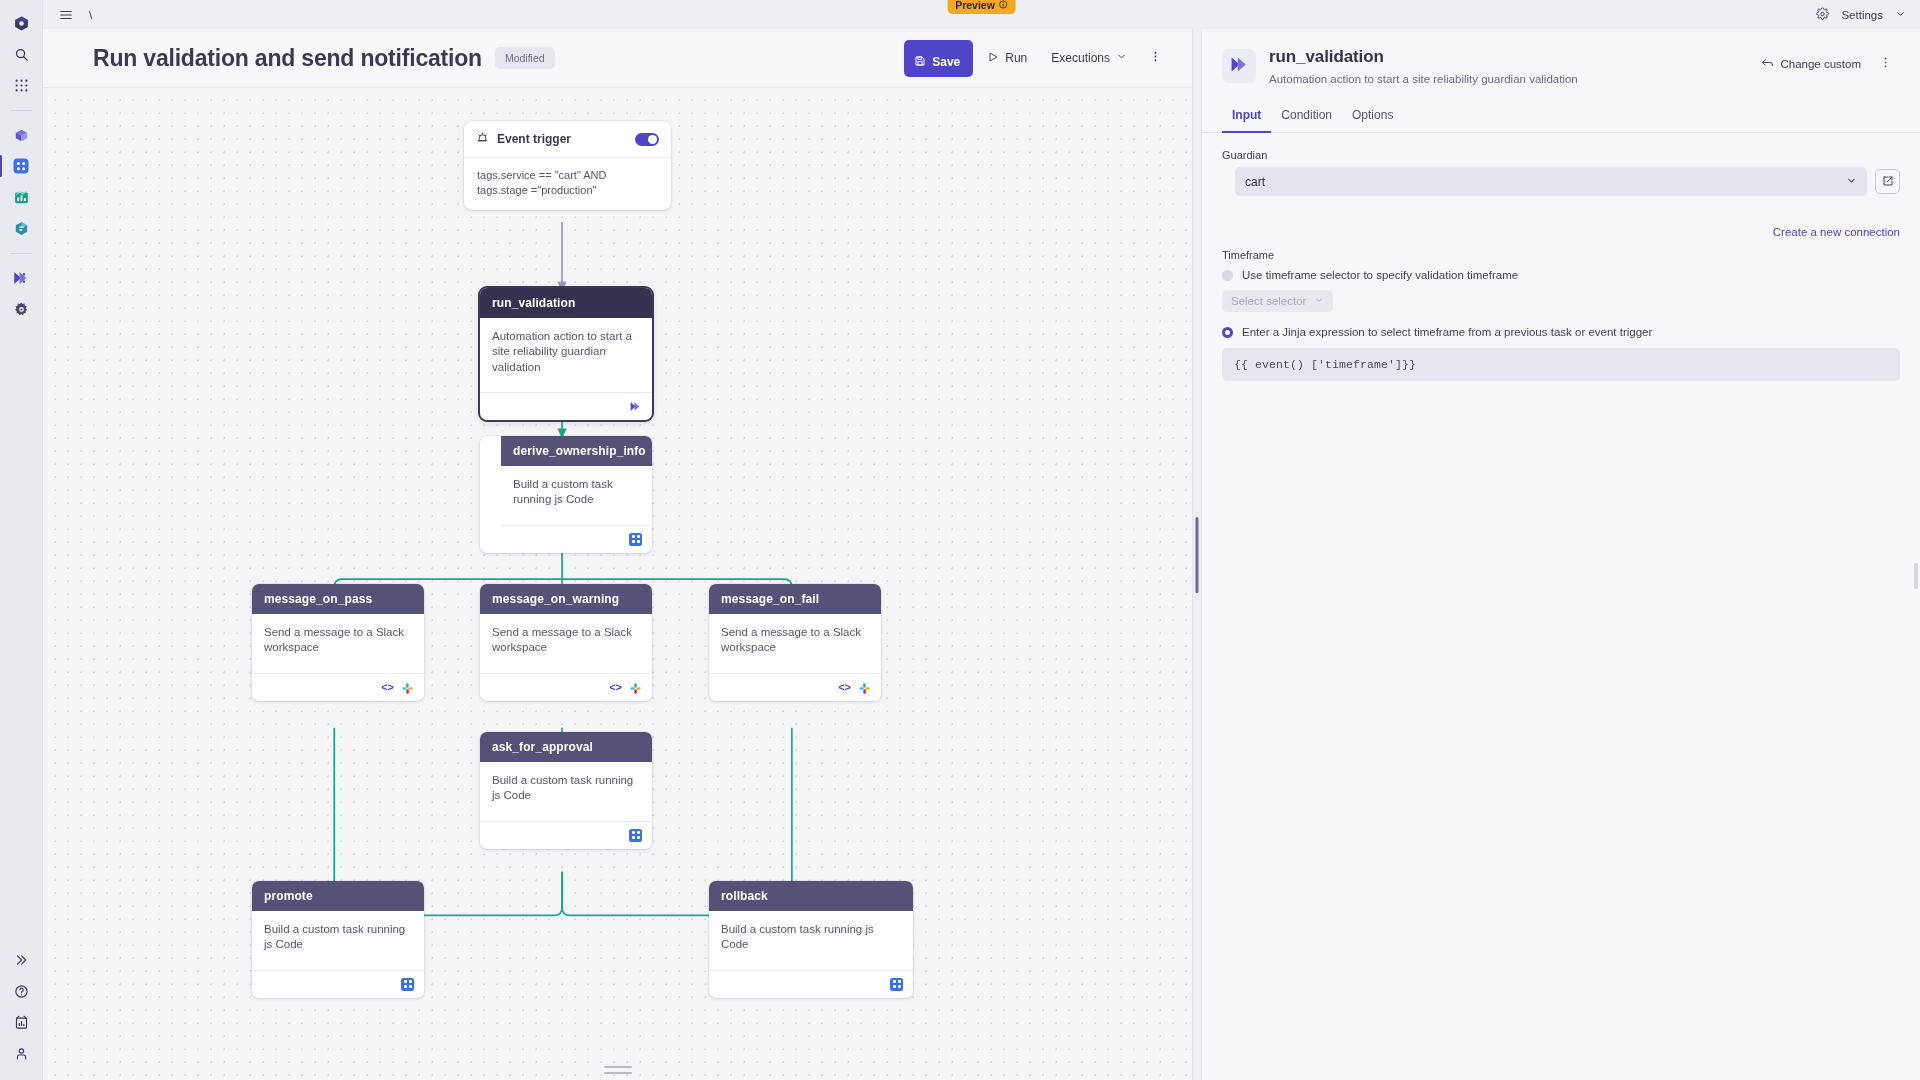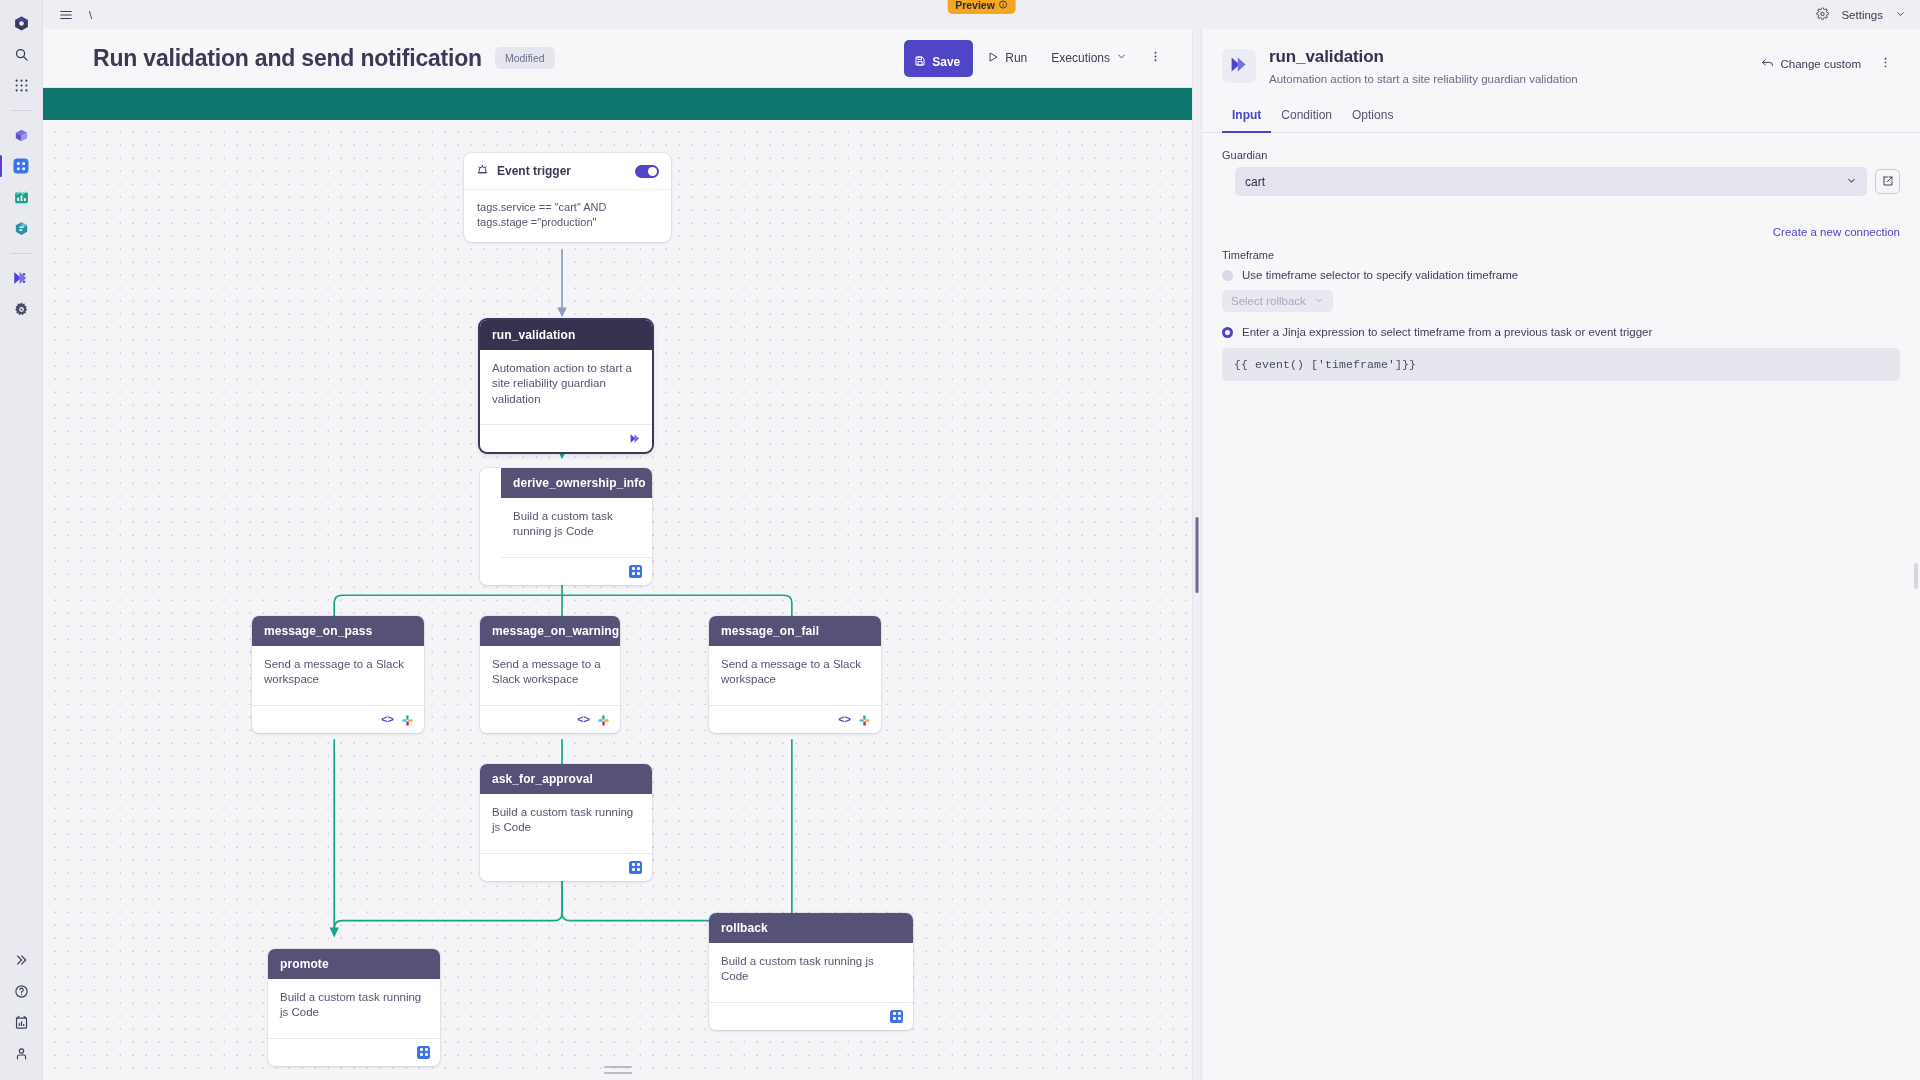--- a/index.html
+++ b/index.html
@@ -50,21 +50,21 @@
   .settings-btn {
     position: absolute; right: 14px; top: 50%; transform: translateY(-50%);
     display: flex; align-items: center; gap: 12px; font-size: 11.5px; color: #3c3c55; cursor: pointer;
   }
 
   
   .workspace { flex: 1 1 auto; display: flex; min-height: 0; background: #fff; }
 
   .canvas-wrap {
     position: relative; flex: 1 1 auto; min-width: 0;
-    display: flex; flex-direction: column; background: #0f766e; gap: 32px;
+    display: flex; flex-direction: column; background: #0f766e;
   }
 
   .page-header {
     height: 59px; flex: 0 0 59px; display: flex; align-items: center;
     padding: 0 22px 0 50px; background: #f7f7fa; border-bottom: 1px solid #e6e6ee;
     position: relative; z-index: 5;
   }
   .page-title { font-size: 23px; font-weight: bold; color: #3a3a57; letter-spacing: -.2px; }
   .modified-chip {
     margin-left: 13px; background: #e6e6ef; color: #6d6d8a; font-size: 10.5px;
@@ -546,21 +546,21 @@
                   <svg width="13" height="13" viewBox="0 0 24 24">
                       <rect x="2.5" y="9.5" width="8" height="4.6" rx="2.3" fill="#36c5f0"></rect>
                       <rect x="9.5" y="2.5" width="4.6" height="8" rx="2.3" fill="#2eb67d"></rect>
                       <rect x="13.5" y="9.8" width="8" height="4.6" rx="2.3" fill="#ecb22e"></rect>
                       <rect x="9.8" y="13.5" width="4.6" height="8" rx="2.3" fill="#e01e5a"></rect>
                     </svg>
                 </span>
               </div>
             </div>
 
-            <div class="node" style="left:437px; top:496px; width:140px;">
+            <div class="node" style="left:437px; top:496px; width:172px;">
               <div class="node-head">message_on_warning</div>
               <div class="node-body">
                 <div class="node-desc">Send a message to a Slack workspace</div>
               </div>
               <div class="node-foot">
                 <span class="chip chip-code">&lt;&gt;</span>
                 <span class="chip-slack">
                   <svg width="13" height="13" viewBox="0 0 24 24">
                       <rect x="2.5" y="9.5" width="8" height="4.6" rx="2.3" fill="#36c5f0"></rect>
                       <rect x="9.5" y="2.5" width="4.6" height="8" rx="2.3" fill="#2eb67d"></rect>
@@ -597,21 +597,21 @@
               <div class="node-foot">
                 <span class="chip-js">
                     <i></i>
                     <i></i>
                     <i></i>
                     <i></i>
                   </span>
               </div>
             </div>
 
-            <div class="node" style="left:225px; top:793px; width:172px;margin-top:36px;">
+            <div class="node" style="left:209px; top:793px; width:172px;">
               <div class="node-head">promote</div>
               <div class="node-body">
                 <div class="node-desc">Build a custom task running js Code</div>
               </div>
               <div class="node-foot">
                 <span class="chip-js">
                     <i></i>
                     <i></i>
                     <i></i>
                     <i></i>
@@ -715,21 +715,21 @@
           </div>
 
           <div class="field-label" style="margin-top:9px">Timeframe</div>
 
           <div class="radio-row">
             <span class="radio"></span>
             <span class="radio-label muted">Use timeframe selector to specify validation timeframe</span>
           </div>
 
           <div class="sub-select">
-            <span>Select rollback</span>
+            <span>Select selector</span>
             <span>
               <svg width="10" height="10" viewBox="0 0 24 24" fill="none" stroke="#a9a9bc" stroke-width="2.4" stroke-linecap="round">
                   <polyline points="6,9.5 12,15.5 18,9.5"></polyline>
                 </svg>
             </span>
           </div>
 
           <div class="radio-row" style="margin-top:14px">
             <span class="radio checked"></span>
             <span class="radio-label">Enter a Jinja expression to select timeframe from a previous task or event trigger</span>

